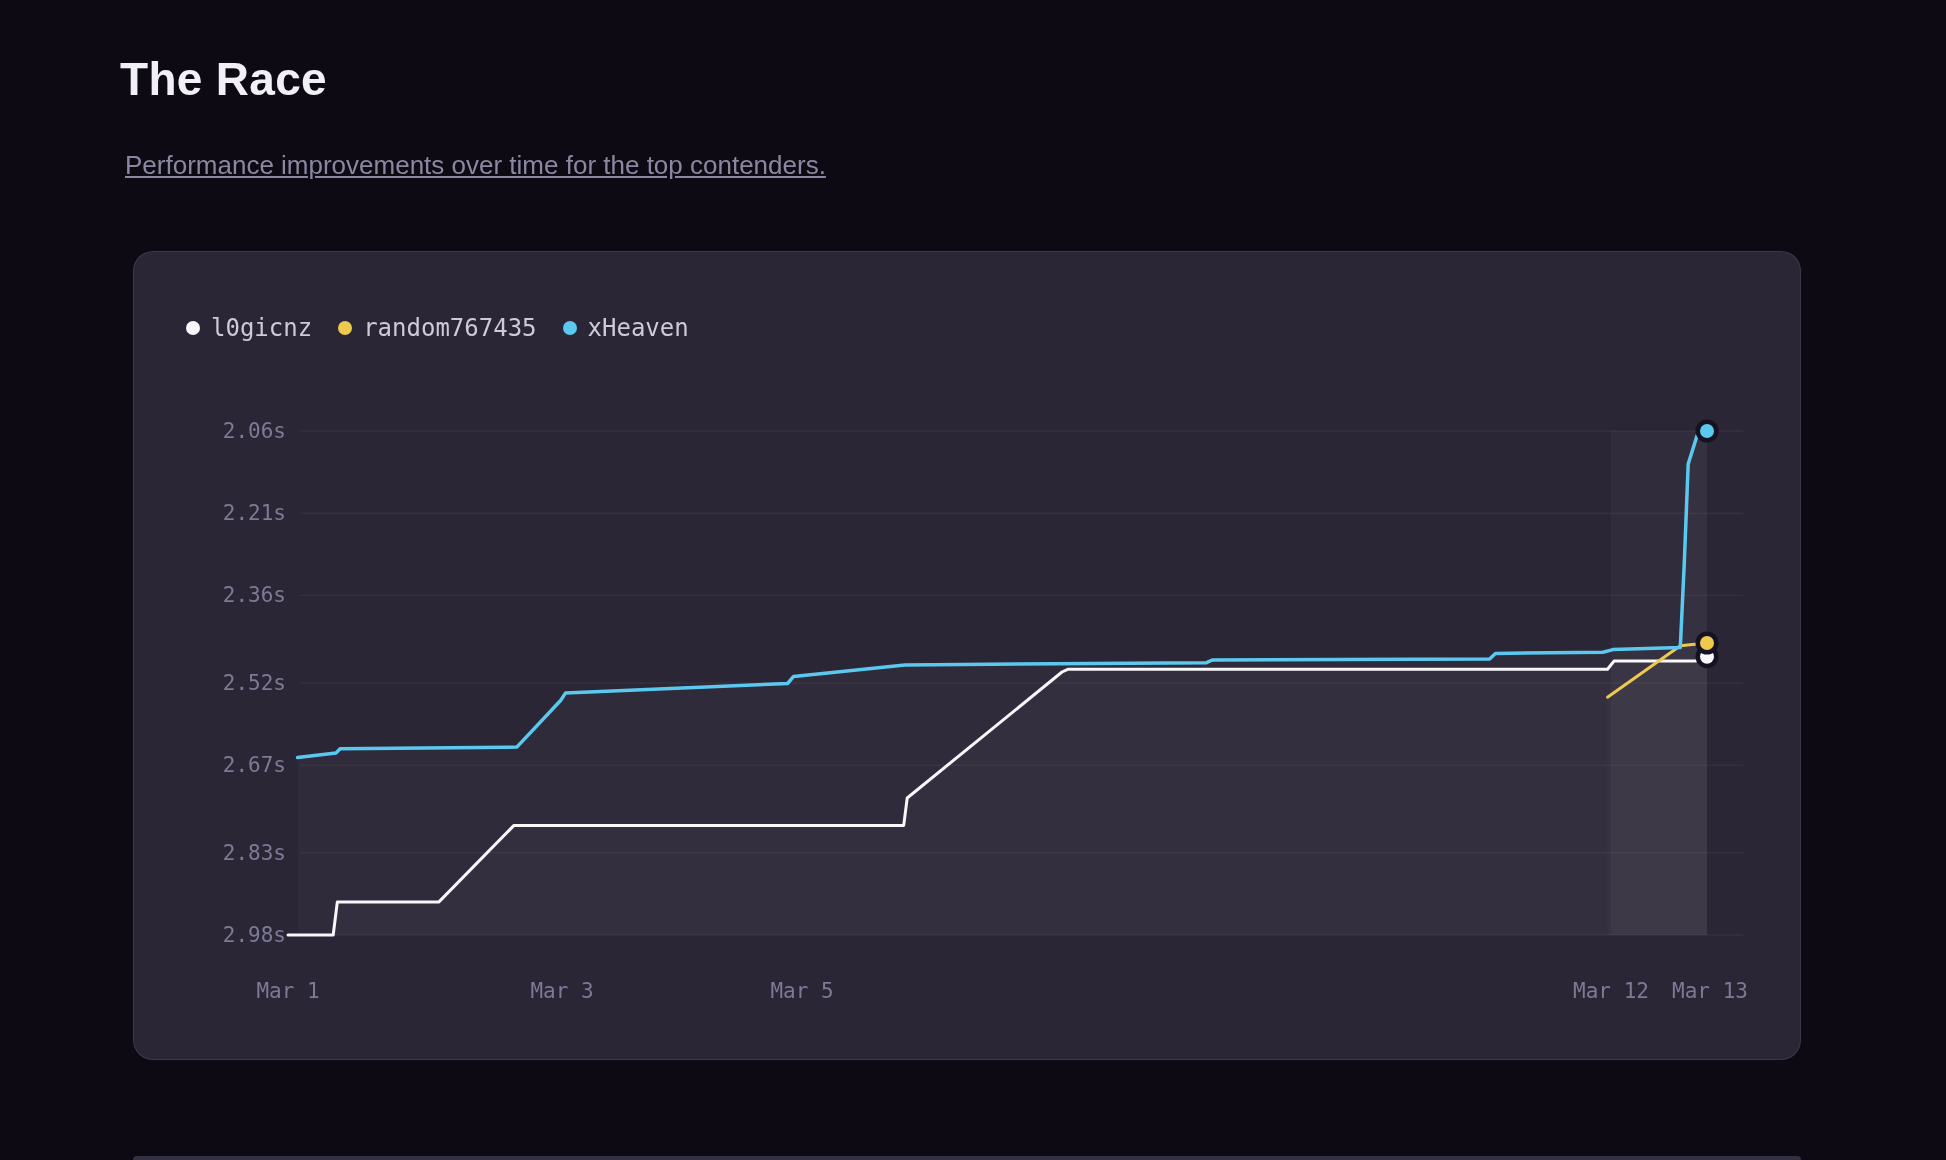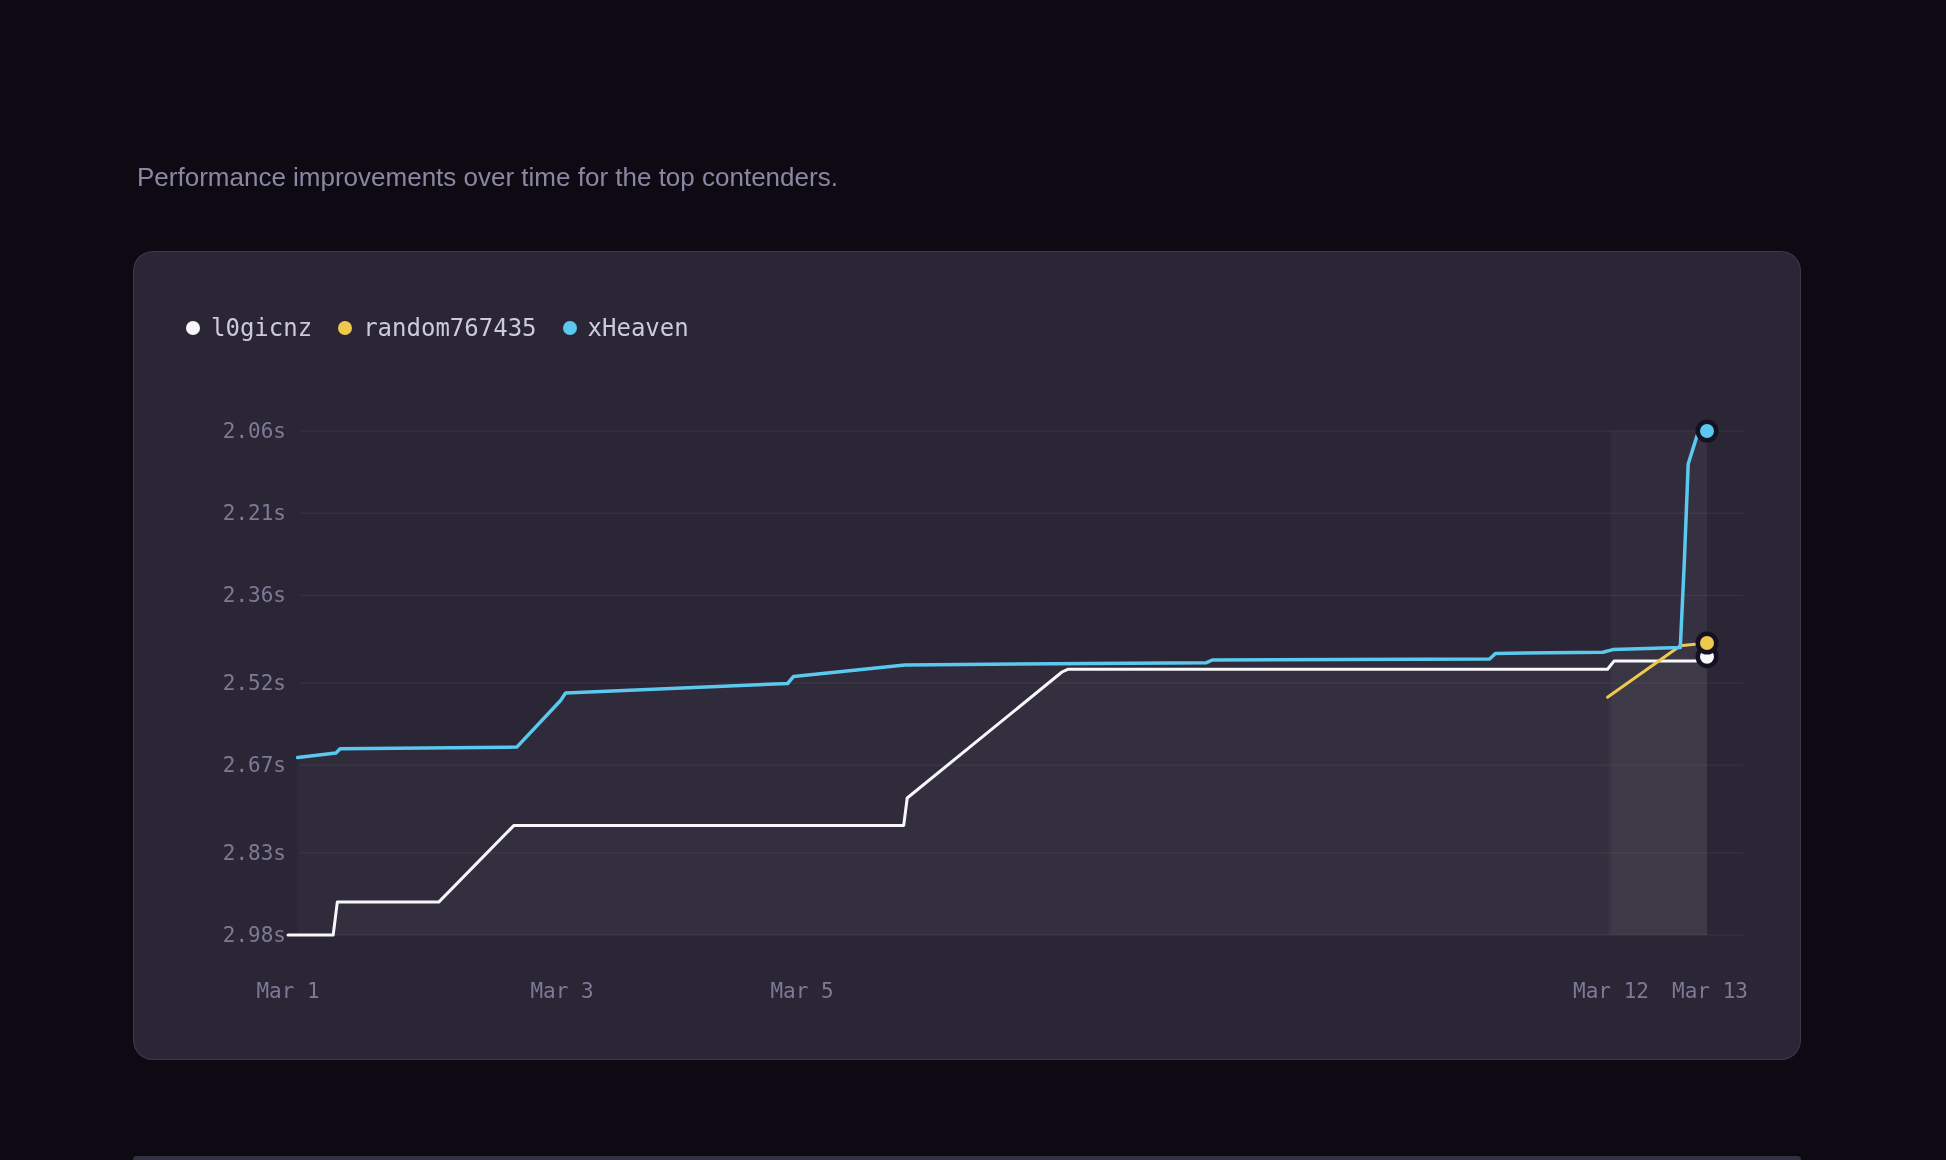--- a/index.html
+++ b/index.html
@@ -1,36 +1,37 @@
 <!DOCTYPE html>
 <html><head>
 <meta charset="utf-8">
 <style>
   html,body{margin:0;padding:0;background:#0d0a13;}
   .page{position:relative;width:1946px;height:1160px;background:#0d0a13;overflow:hidden;
         font-family:"Liberation Sans",sans-serif;}
   .page-title{position:absolute;left:120px;top:52px;margin:0;font-size:46px;font-weight:700;
         color:#f2f0f7;letter-spacing:.3px;}
-  .page-subtitle{position:absolute;left:121px;top:146px;margin:16px;font-size:26px;font-weight:400;
-        color:#8b87a2;}
+  .page-subtitle{position:absolute;left:121px;top:146px;margin:4px;font-size:26px;font-weight:400;
+        color:#8b87a2;text-decoration:underline;}
   .card{position:absolute;left:133px;top:251px;width:1668px;height:809px;box-sizing:border-box;
         background:#2a2636;border:1px solid rgba(255,255,255,0.09);border-radius:20px;}
   .legend{position:absolute;left:52px;top:62px;display:flex;align-items:flex-end;gap:26px;}
   .legend-item{display:flex;align-items:center;gap:11px;cursor:pointer;}
   .legend-dot{width:14px;height:14px;border-radius:50%;flex:0 0 auto;}
   .legend-label{font-family:"DejaVu Sans Mono",monospace;font-size:24px;color:#cdcadb;}
   #chart{position:absolute;left:0;top:0;pointer-events:none;}
   #chart text.tick{font-family:"DejaVu Sans Mono",monospace;font-size:21px;fill:#7e7a96;}
   .next-card{position:absolute;left:133px;top:1156px;width:1668px;height:4px;
         background:#343044;border-radius:14px 14px 0 0;}
 </style>
 </head>
 <body>
 
 <div class="page">
+  <h1 class="page-title">The Race</h1>
   <p class="page-subtitle">Performance improvements over time for the top contenders.</p>
 
   <div class="card">
     <div class="legend" id="legend">
         <div class="legend-item">
           <span class="legend-dot" style="background: rgb(248, 248, 251);"></span>
           <span class="legend-label">l0gicnz</span>
         </div>
         <div class="legend-item">
           <span class="legend-dot" style="background: rgb(238, 201, 78);"></span>

